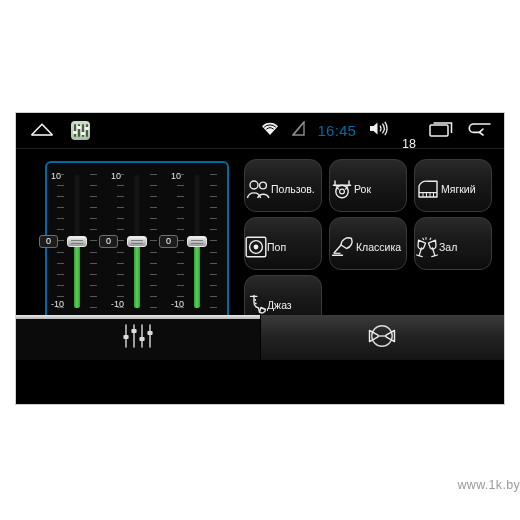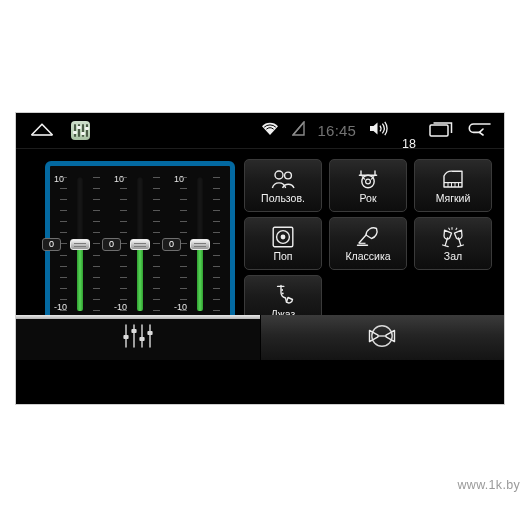--- a/index.html
+++ b/index.html
@@ -45,21 +45,21 @@
     gap: 17px;
   }
   .sb-right {
     position: absolute;
     right: 12px; top: 0; bottom: 0;
     display: flex;
     align-items: center;
     gap: 13px;
   }
   .sb-text {
-    color: #737373;
+    color: #0369a1;
     font-size: 15px;
     letter-spacing: 0.2px;
     line-height: 1;
   }
   .sb-vol-num {
     color: #f2f2f2;
     font-size: 12.5px;
     line-height: 1;
     margin-top: 27px;
   }
@@ -104,21 +104,21 @@
   }
 
   
   .eq-panel {
     position: absolute;
     left: 29px;
     top: 12px;
     width: 180px;
     height: 177px;
     background: #0b0b0b;
-    border: 5px solid #0369a1;
+    border: 2px solid #0369a1;
     border-radius: 6px;
   }
   .bands {
     position: absolute;
     inset: 0;
     display: flex;
   }
   .band {
     position: relative;
     flex: 1;
@@ -228,24 +228,24 @@
     width: 248px;
     display: grid;
     grid-template-columns: repeat(3, 78px);
     grid-template-rows: repeat(3, 53px);
     gap: 5px 7px;
   }
   .preset {
     position: relative;
     background: linear-gradient(#2a2a2a 0%, #1b1b1b 38%, #0d0d0d 100%);
     border: 1px solid #3a3a3a;
-    border-radius: 5px;
+    border-radius: 12px;
     box-sizing: border-box;
     display: flex;
-    flex-direction: column;
+    flex-direction: row;
     align-items: center;
     justify-content: flex-start;
     padding-top: 6px;
   }
   .preset.selected {
     border: 1px solid #c9c9c9;
   }
   .preset .pic {
     height: 25px;
     display: flex;

